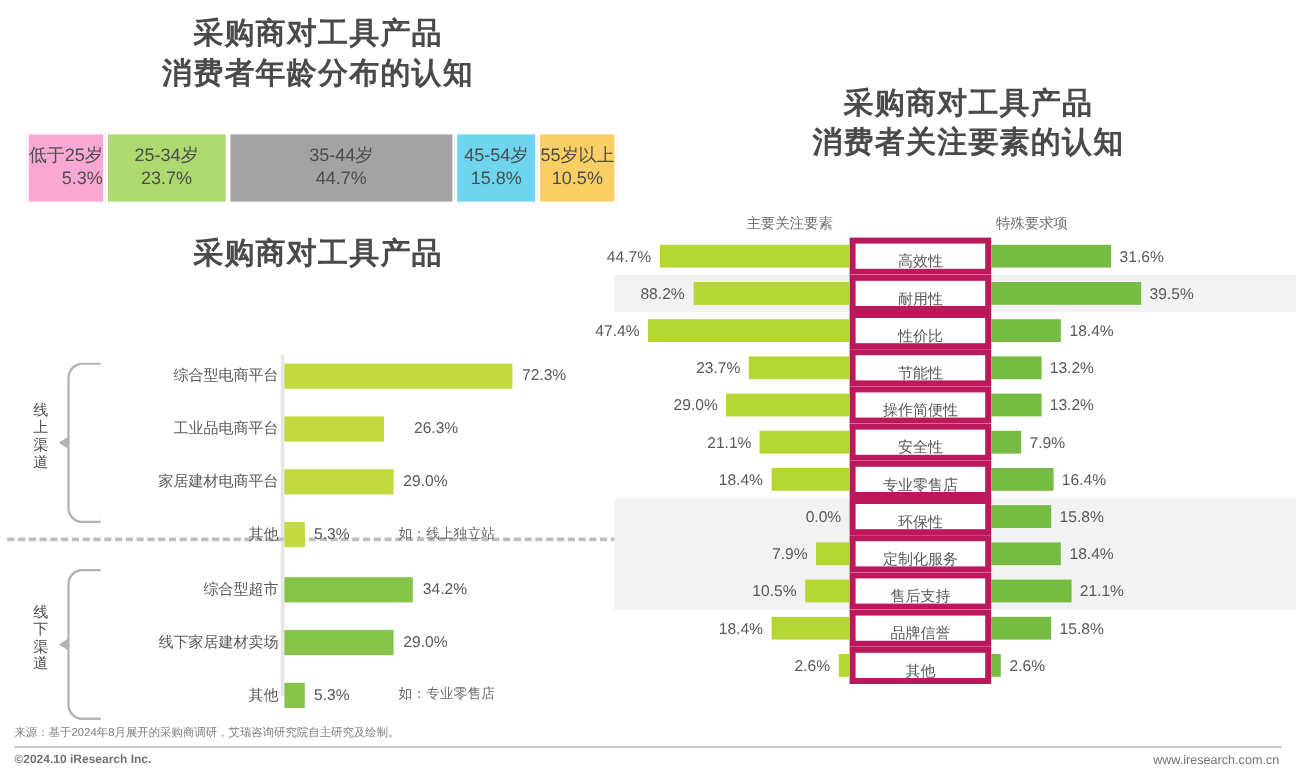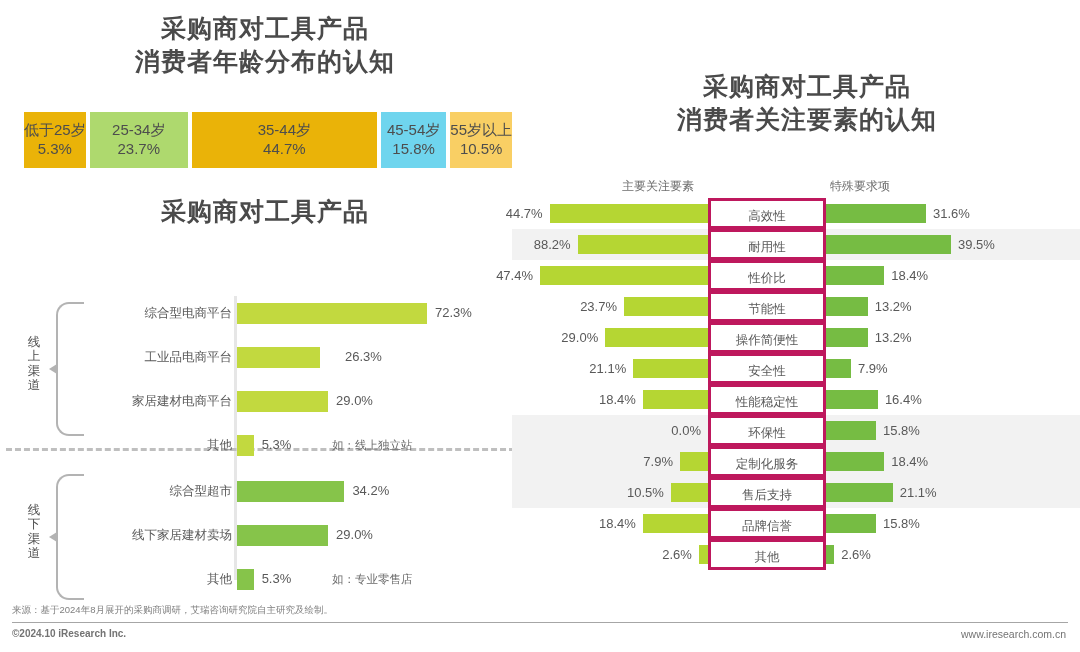--- a/index.html
+++ b/index.html
@@ -111,21 +111,21 @@
   #fc-head-right{left:318px;top:0;}
 
   .fc-row{
     position:absolute;left:0;width:568px;height:31px;
   }
   .fc-row.shaded{background:#f2f2f2;}
   .fc-center{
     position:absolute;left:196px;width:118px;top:0;height:31px;
     line-height:31px;text-align:center;
     background:#ffffff;
-    border:3px solid #be185d;
+    border:5px solid #be185d;
     box-sizing:border-box;
     font-size:12.5px;color:#595959;
     white-space:nowrap;
   }
   .fc-bar-l{
     position:absolute;right:372px;top:6px;height:19px;background:#b5d633;
   }
   .fc-bar-r{
     position:absolute;left:358px;top:6px;height:19px;background:#76bc43;
   }
@@ -159,29 +159,29 @@
 <div class="page">
 
   <div class="left-col">
 
     <div class="title" id="age-title">
       <div>采购商对工具产品</div>
       <div>消费者年龄分布的认知</div>
     </div>
 
     <div id="age-bar">
-        <div class="age-seg" style="flex: 5.3 0 0px; background: #eab308;">
+        <div class="age-seg" style="flex: 5.3 0 0px; background: #f9a8d4; align-items: flex-end;">
           <div class="seg-label">低于25岁</div>
           <div class="seg-value">5.3%</div>
         </div>
         <div class="age-seg" style="flex: 23.7 0 0px; background: rgb(174, 217, 110);">
           <div class="seg-label">25-34岁</div>
           <div class="seg-value">23.7%</div>
         </div>
-        <div class="age-seg" style="flex: 44.7 0 0px; background: #eab308;">
+        <div class="age-seg" style="flex: 44.7 0 0px; background: #a3a3a3;">
           <div class="seg-label">35-44岁</div>
           <div class="seg-value">44.7%</div>
         </div>
         <div class="age-seg" style="flex: 15.8 0 0px; background: rgb(111, 213, 238);">
           <div class="seg-label">45-54岁</div>
           <div class="seg-value">15.8%</div>
         </div>
         <div class="age-seg" style="flex: 10.5 0 0px; background: rgb(249, 207, 100);">
           <div class="seg-label">55岁以上</div>
           <div class="seg-value">10.5%</div>
@@ -287,21 +287,21 @@
           <div class="fc-val-r" style="left: 362.772px;">13.2%</div>
         </div>
         <div class="fc-row" style="top: 175px;">
           <div class="fc-center">安全性</div>
           <div class="fc-bar-l" style="width: 74.7848px; right: 372px; background: rgb(181, 214, 51);"></div>
           <div class="fc-val-l" style="right: 453.785px;">21.1%</div>
           <div class="fc-bar-r" style="width: 25px; left: 314px; background: rgb(118, 188, 67);"></div>
           <div class="fc-val-r" style="left: 346px;">7.9%</div>
         </div>
         <div class="fc-row" style="top: 206px;">
-          <div class="fc-center">性能稳定性</div>
+          <div class="fc-center">专业零售店</div>
           <div class="fc-bar-l" style="width: 65.2152px; right: 372px; background: rgb(181, 214, 51);"></div>
           <div class="fc-val-l" style="right: 444.215px;">18.4%</div>
           <div class="fc-bar-r" style="width: 51.8987px; left: 314px; background: rgb(118, 188, 67);"></div>
           <div class="fc-val-r" style="left: 372.899px;">16.4%</div>
         </div>
         <div class="fc-row shaded" style="top: 237px;">
           <div class="fc-center">环保性</div>
           <div class="fc-val-l" style="right: 379px;">0.0%</div>
           <div class="fc-bar-r" style="width: 50px; left: 314px; background: rgb(118, 188, 67);"></div>
           <div class="fc-val-r" style="left: 371px;">15.8%</div>

